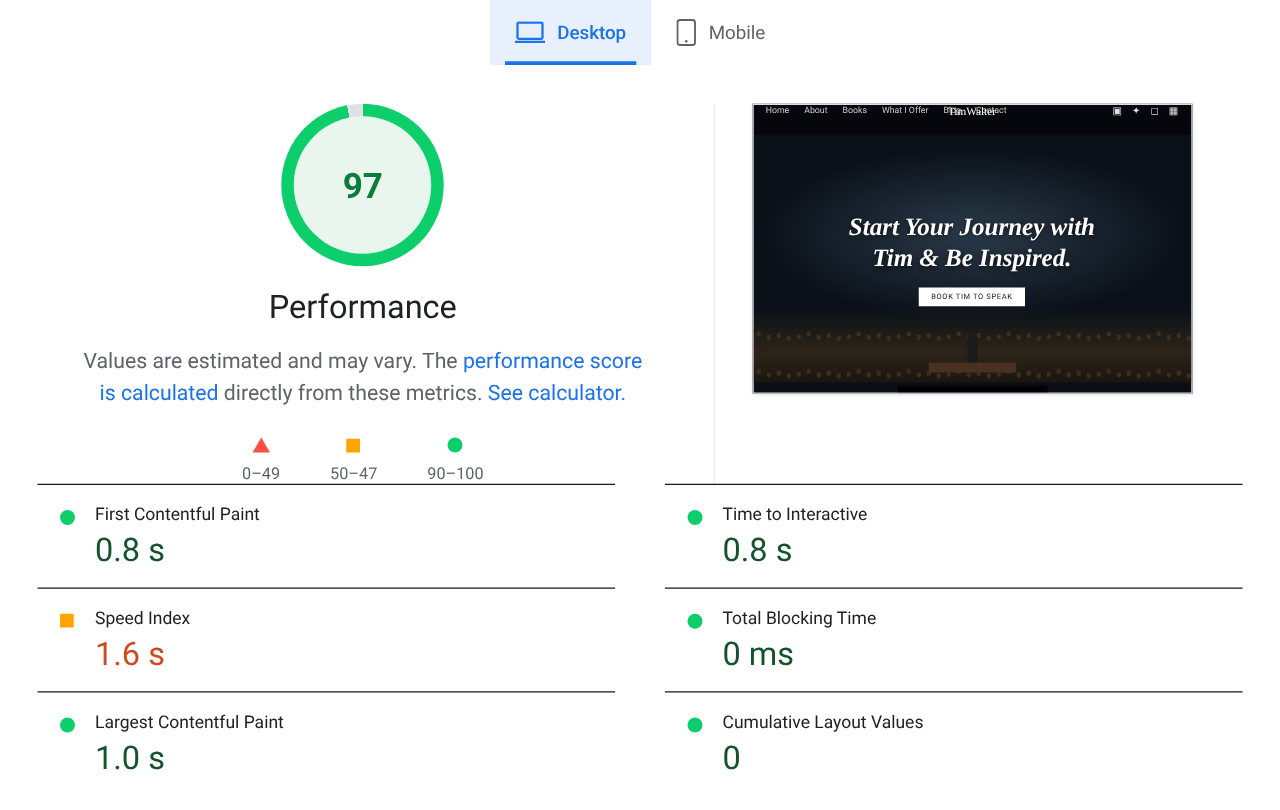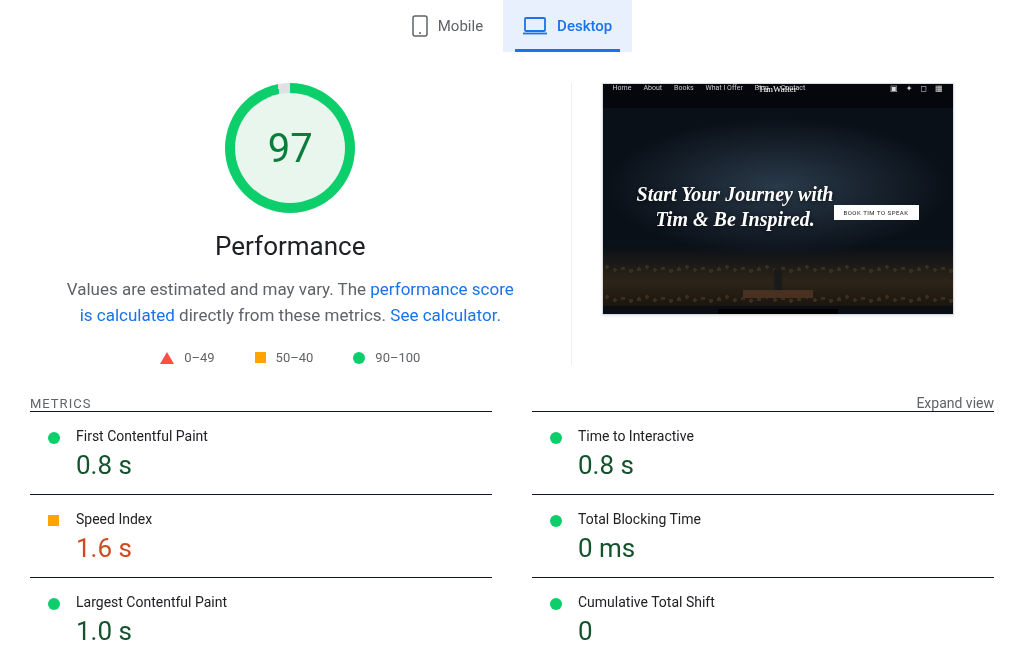--- a/index.html
+++ b/index.html
@@ -8,35 +8,35 @@
   .tab{display:flex;align-items:center;gap:10px;padding:0 20px;color:#5f6368;font-size:15px;cursor:pointer;position:relative;}
   .tab.active{background:#e8f0fe;color:#1a73e8;font-weight:500;}
   .tab.active::after{content:"";position:absolute;left:12px;right:12px;bottom:0;height:3px;background:#1a73e8;}
   .tab svg{display:block;}
   .content{display:flex;padding:30px 30px 0 30px;}
   .left{flex:0 0 54%;text-align:center;border-right:1px solid #eee;padding-right:20px;}
   .right{flex:1;padding-left:30px;}
   .gauge{position:relative;width:130px;height:130px;margin:0 auto;}
   .gauge-ring{position:absolute;inset:0;border-radius:50%;background:conic-gradient(#0cce6b 0deg 349deg, #dfe1e5 349deg 360deg);}
   .gauge-inner{position:absolute;inset:10px;border-radius:50%;background:#e8f6ee;display:flex;align-items:center;justify-content:center;}
-  .gauge-score{font-size:40px;color:#0b7d3b;font-weight:400;text-align:right;}
+  .gauge-score{font-size:28px;color:#0b7d3b;font-weight:700;text-align:right;}
   .perf-title{font-size:26px;color:#202124;margin-top:18px;font-weight:400;}
   .perf-desc{font-size:17px;color:#5f6368;margin-top:16px;line-height:1.5;padding:0 30px;}
   .perf-desc a{color:#1a73e8;text-decoration:none;}
   .legend{display:flex;justify-content:center;gap:40px;margin-top:22px;font-size:13px;color:#5f6368;align-items:center;}
-  .legend>div{display:flex;align-items:center;gap:10px;}
+  .legend>div{display:flex;align-items:center;gap:10px;flex-direction:column;}
   .tri{width:0;height:0;border-left:7px solid transparent;border-right:7px solid transparent;border-bottom:12px solid #ff4e42;}
   .sq{width:11px;height:11px;background:#ffa400;}
   .cir{width:12px;height:12px;border-radius:50%;background:#0cce6b;}
   .preview{border:1px solid #dadce0;box-shadow:0 1px 3px rgba(0,0,0,0.1);width:350px;height:230px;overflow:hidden;position:relative;background:#0a0d14;}
   .pv-nav{height:24px;background:rgba(0,0,0,0.4);display:flex;align-items:flex-start;padding:0 10px;gap:12px;font-size:7px;color:#ccc;justify-content:space-between;}
   .pv-nav-left{display:flex;gap:12px;}
   .pv-nav-right{display:flex;gap:8px;color:#ddd;font-size:8px;}
   .pv-nav-center{font-family:Georgia,serif;color:#fff;font-size:9px;position:absolute;left:0;right:0;text-align:center;pointer-events:none;}
-  .pv-hero{position:absolute;inset:24px 0 8px 0;background:radial-gradient(ellipse 70% 50% at 50% 40%,#2a3a4a 0%,#0a1018 70%);display:flex;flex-direction:row;align-items:center;justify-content:center;}
+  .pv-hero{position:absolute;inset:24px 0 8px 0;background:radial-gradient(ellipse 70% 50% at 50% 40%,#2a3a4a 0%,#0a1018 70%);display:flex;flex-direction:column;align-items:center;justify-content:center;}
   .pv-crowd{position:absolute;bottom:0;left:0;right:0;height:60px;background:linear-gradient(to top,#1a1510 0%,#2d2418 40%,transparent 100%);}
   .pv-crowd::before{content:"";position:absolute;inset:0;background-image:radial-gradient(circle at 10% 70%,#3a2f1a 2px,transparent 2px),radial-gradient(circle at 30% 80%,#3a2f1a 2px,transparent 2px),radial-gradient(circle at 50% 75%,#3a2f1a 2px,transparent 2px),radial-gradient(circle at 70% 82%,#3a2f1a 2px,transparent 2px),radial-gradient(circle at 90% 78%,#3a2f1a 2px,transparent 2px);background-size:40px 30px;}
   .pv-stage{position:absolute;bottom:8px;left:50%;transform:translateX(-50%);width:70px;height:8px;background:#4a3020;}
   .pv-speaker{position:absolute;bottom:16px;left:50%;transform:translateX(-50%);width:8px;height:22px;background:#1a1a1a;border-radius:3px 3px 0 0;}
   .pv-headline{font-family:Georgia,serif;font-style:italic;color:#fff;font-size:20px;line-height:1.25;text-align:center;font-weight:600;text-shadow:0 1px 4px rgba(0,0,0,0.6);z-index:2;}
   .pv-btn{margin-top:10px;background:#fff;color:#222;font-size:6px;padding:4px 10px;letter-spacing:0.5px;z-index:2;}
   .pv-footer{position:absolute;bottom:0;left:50%;transform:translateX(-50%);width:120px;height:5px;background:#000;}
   .metrics-bar{display:flex;justify-content:space-between;align-items:center;padding:0 30px;margin-top:30px;color:#5f6368;}
   .metrics-bar .hdr{font-size:13px;letter-spacing:1px;}
   .metrics-bar .expand{font-size:14px;color:#5f6368;cursor:pointer;}
@@ -46,37 +46,37 @@
   .metric .name{font-size:14px;color:#202124;}
   .metric .value{font-size:26px;margin-top:6px;}
   .value.green{color:#14532d;}
   .value.orange{color:#d04a1f;}
 </style>
 </head>
 <body>
 
 <div class="page">
   <div class="tabs">
+    <div class="tab active">
+      <span>
+        <svg width="24" height="18" viewBox="0 0 24 18">
+            <rect x="2" y="1" width="20" height="13" rx="1" fill="none" stroke="#1a73e8" stroke-width="1.8"></rect>
+            <line x1="0" y1="16.5" x2="24" y2="16.5" stroke="#1a73e8" stroke-width="1.8"></line>
+          </svg>
+      </span>
+      <span>Desktop</span>
+    </div>
     <div class="tab">
       <span>
         <svg width="16" height="22" viewBox="0 0 16 22">
             <rect x="1" y="1" width="14" height="20" rx="2" fill="none" stroke="#5f6368" stroke-width="1.5"></rect>
             <circle cx="8" cy="18" r="1" fill="#5f6368"></circle>
           </svg>
       </span>
       <span>Mobile</span>
-    </div>
-    <div class="tab active">
-      <span>
-        <svg width="24" height="18" viewBox="0 0 24 18">
-            <rect x="2" y="1" width="20" height="13" rx="1" fill="none" stroke="#1a73e8" stroke-width="1.8"></rect>
-            <line x1="0" y1="16.5" x2="24" y2="16.5" stroke="#1a73e8" stroke-width="1.8"></line>
-          </svg>
-      </span>
-      <span>Desktop</span>
     </div>
   </div>
 
   <div class="content">
     <div class="left">
       <div class="gauge">
         <div class="gauge-ring"></div>
         <div class="gauge-inner">
             <span class="gauge-score">97</span>
           </div>
@@ -85,21 +85,21 @@
       <div class="perf-desc">
         <span>Values are estimated and may vary. The </span><a href="#">performance score is calculated</a><span> directly from these metrics. </span><a href="#">See calculator.</a>
       </div>
       <div class="legend">
         <div>
             <span class="tri"></span>
             <span>0–49</span>
           </div>
         <div>
             <span class="sq"></span>
-            <span>50–40</span>
+            <span>50–47</span>
           </div>
         <div>
             <span class="cir"></span>
             <span>90–100</span>
           </div>
       </div>
     </div>
 
     <div class="right">
       <div class="preview">
@@ -128,24 +128,20 @@
           </div>
           <div class="pv-btn">BOOK TIM TO SPEAK</div>
           <div class="pv-stage"></div>
           <div class="pv-speaker"></div>
         </div>
         <div class="pv-footer"></div>
       </div>
     </div>
   </div>
 
-  <div class="metrics-bar">
-    <span class="hdr">METRICS</span>
-    <span class="expand">Expand view</span>
-  </div>
 
   <div class="metrics-grid">
     <div class="metric">
       <span class="indicator cir"></span>
       <div class="name">First Contentful Paint</div>
       <div class="value green">0.8 s</div>
     </div>
     <div class="metric">
       <span class="indicator cir"></span>
       <div class="name">Time to Interactive</div>
@@ -161,17 +157,17 @@
       <div class="name">Total Blocking Time</div>
       <div class="value green">0 ms</div>
     </div>
     <div class="metric">
       <span class="indicator cir"></span>
       <div class="name">Largest Contentful Paint</div>
       <div class="value green">1.0 s</div>
     </div>
     <div class="metric">
       <span class="indicator cir"></span>
-      <div class="name">Cumulative Total Shift</div>
+      <div class="name">Cumulative Layout Values</div>
       <div class="value green">0</div>
     </div>
   </div>
 </div>
 
 </body></html>

